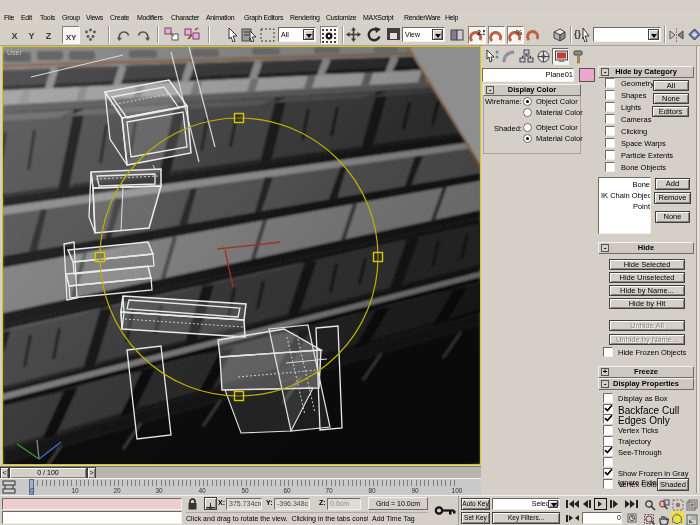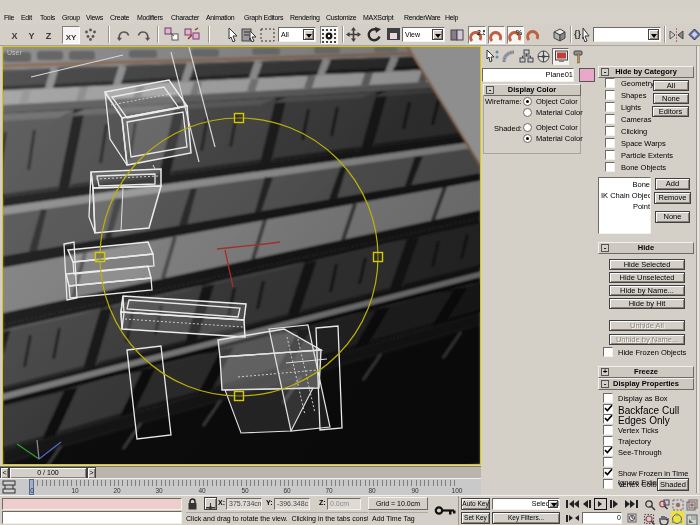--- a/index.html
+++ b/index.html
@@ -549,21 +549,21 @@
         </svg>
       </span>
 <span class="abs" style="left:137px;top:402px;font-size:7.5px;white-space:nowrap">See-Through</span>
 <span class="cb" style="left:122px;top:411px"></span>
 <span class="abs" style="left:137px;top:432px;font-size:7.5px;white-space:nowrap">Ignore Extents</span>
 <span class="cb" style="left:122px;top:422px">
         <svg class="ck" viewBox="0 0 9 9">
           <path d="M1,4.2 L3.4,6.6 L8,1.2" stroke="#000" stroke-width="1.7" fill="none"></path>
         </svg>
       </span>
-<span class="abs" style="left:137px;top:423px;font-size:7.5px;white-space:nowrap">Show Frozen in Time</span>
+<span class="abs" style="left:137px;top:423px;font-size:7.5px;white-space:nowrap">Show Frozen in Gray</span>
 <span class="cb" style="left:122px;top:433px"></span>
 <span class="abs" style="left:137px;top:434px;font-size:7.5px;white-space:nowrap">Vertex Colors</span>
 <div class="btn" style="left:176px;top:432px;width:32px;height:13px;font-size:7.5px;line-height:11px">Shaded</div>
 <div class="abs" style="left:215px;top:0px;width:1px;height:447px;background:#989488"></div>
 <div class="abs" style="left:216px;top:0px;width:2px;height:447px;background:#e8e5df"></div>
   </div>
   <div id="tslider">
 <div class="btn" style="left:0px;top:0px;width:9px;height:12px;font-size:7px;line-height:10px">&lt;</div>
 <div class="btn" style="left:9px;top:0px;width:78px;height:12px;font-size:7px;line-height:10px">0 / 100</div>
 <div class="btn" style="left:87px;top:0px;width:9px;height:12px;font-size:7px;line-height:10px">&gt;</div>

